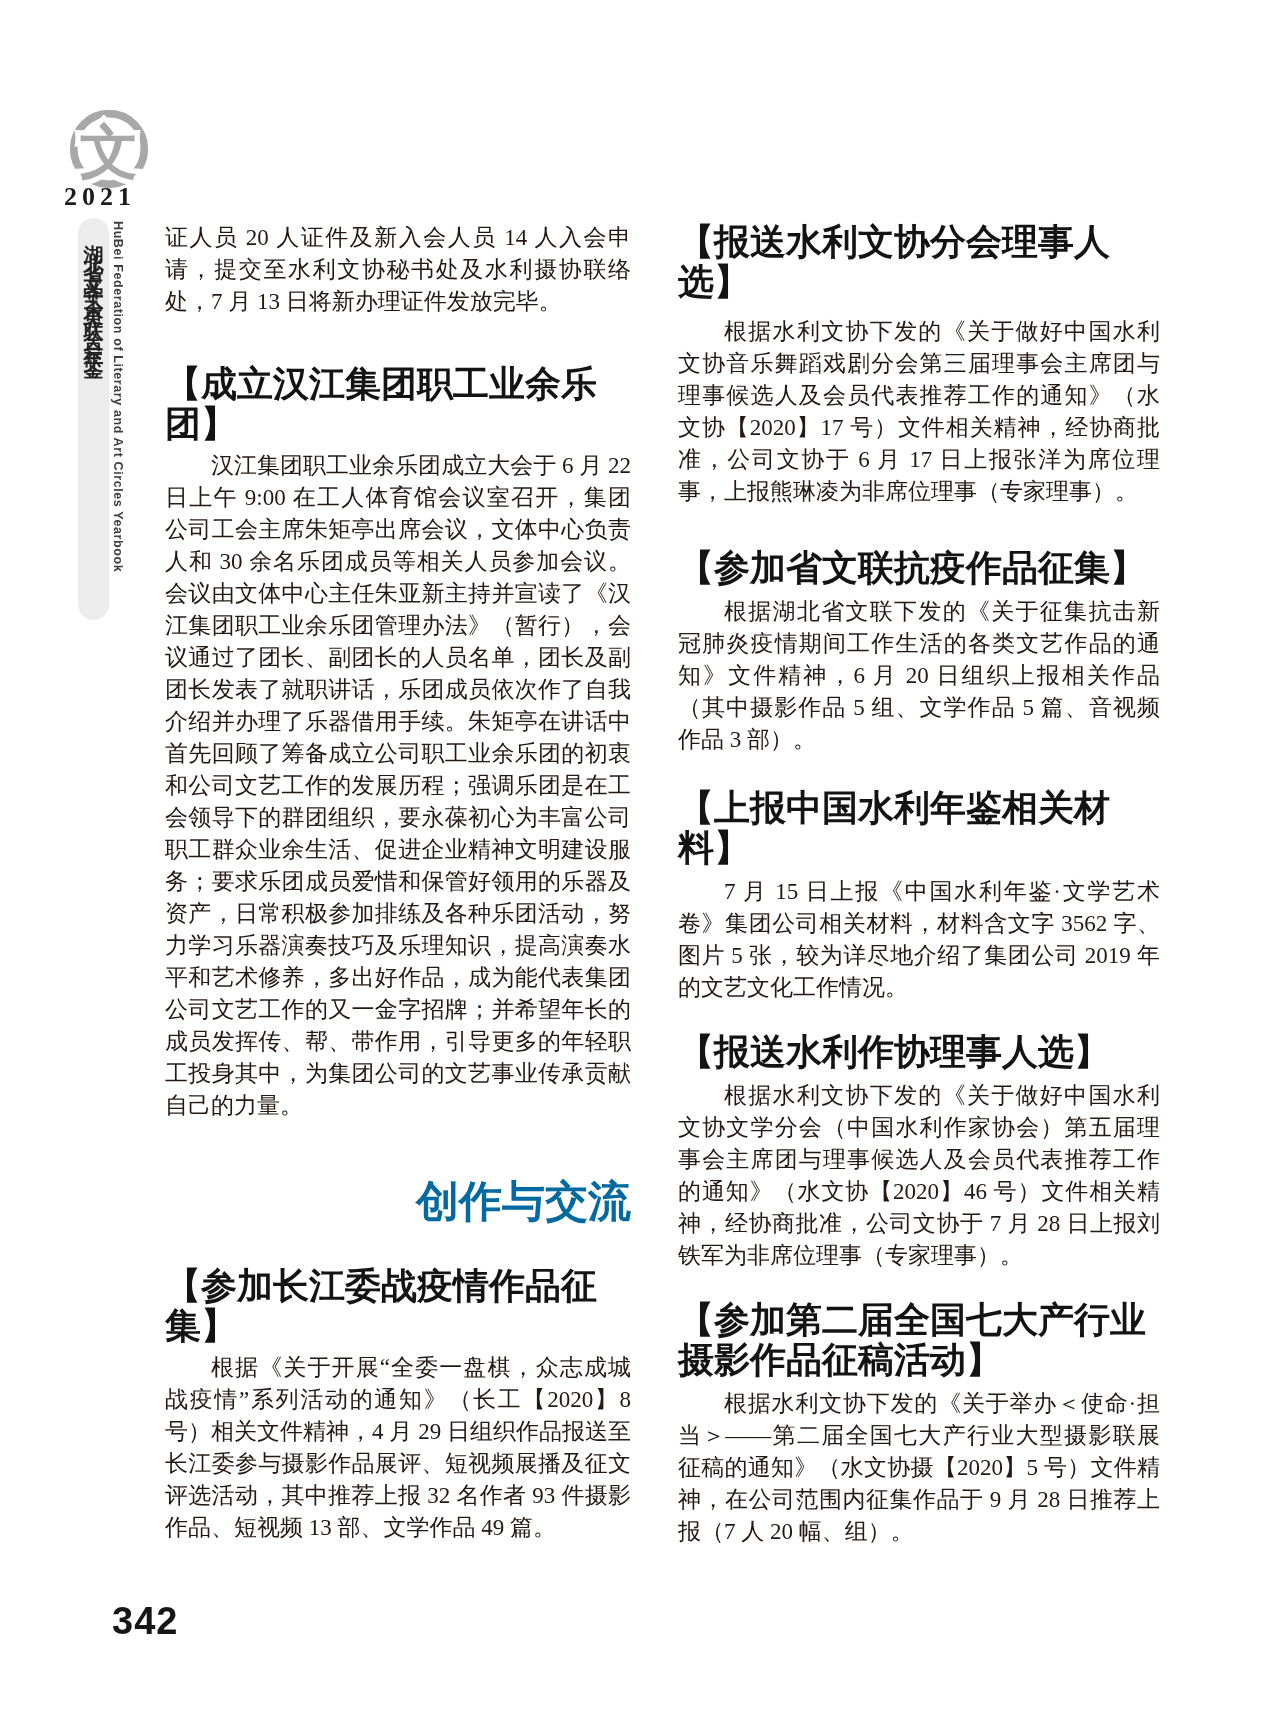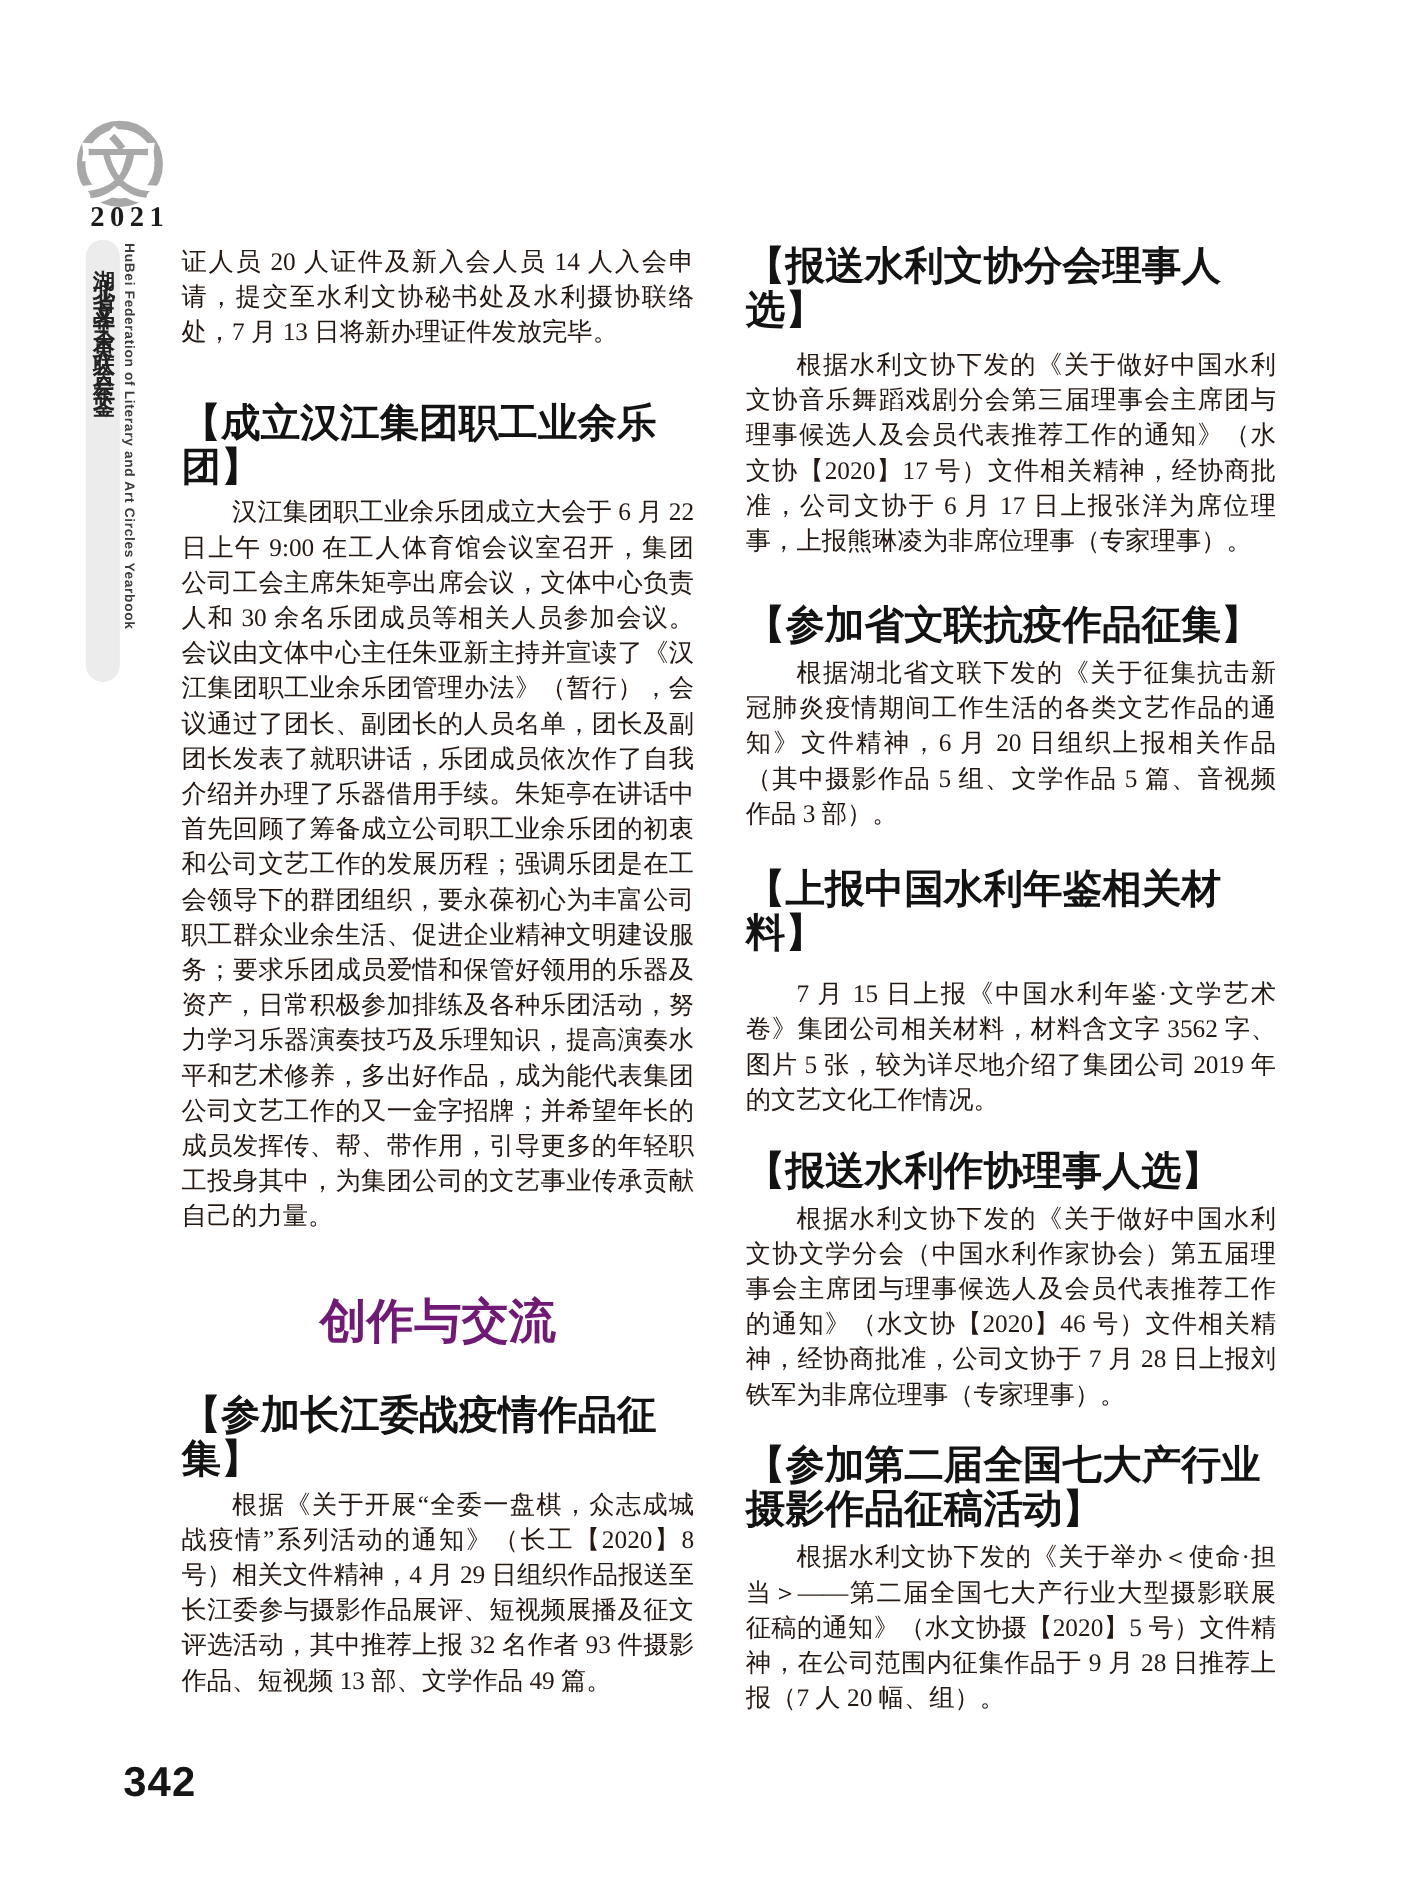--- a/index.html
+++ b/index.html
@@ -15,21 +15,21 @@
   
   .logo-wrap {
     position: absolute;
     left: 66px; top: 106px;
     width: 86px; height: 86px;
   }
   .year {
     position: absolute;
     left: 64px; top: 182px;
     width: 90px;
-    text-align: right;
+    text-align: left;
     font-family: "Liberation Serif", serif;
     font-weight: bold;
     font-size: 26px;
     letter-spacing: 5px;
     color: #1c1c1c;
     white-space: nowrap;
   }
 
   
   .cn-strip {
@@ -91,31 +91,31 @@
     color: #131313;
     text-align: left;
   }
 
   .part-title {
     margin: 54px 0 40px 0;
     font-family: "Liberation Sans", sans-serif;
     font-weight: bold;
     font-size: 43px;
     line-height: 50px;
-    color: #701a75;
-    text-align: center;
+    color: #0369a1;
+    text-align: right;
   }
 
   
   .col-left .head-0 { margin: 46px 0 6px 0; }
   .col-left .head-1 { margin: 0 0 6px 0; }
 
   .col-right .head-0 { margin: 0 0 14px 0; }
   .col-right .head-1 { margin: 40px 0 8px 0; }
-  .col-right .head-2 { margin: 32px 0 20px 0; }
+  .col-right .head-2 { margin: 32px 0 8px 0; }
   .col-right .head-3 { margin: 28px 0 8px 0; }
   .col-right .head-4 { margin: 28px 0 8px 0; }
 
   .page-number {
     position: absolute;
     left: 112px; top: 1600px;
     font-family: "Liberation Sans", sans-serif;
     font-weight: bold;
     font-size: 38px;
     letter-spacing: 1px;

